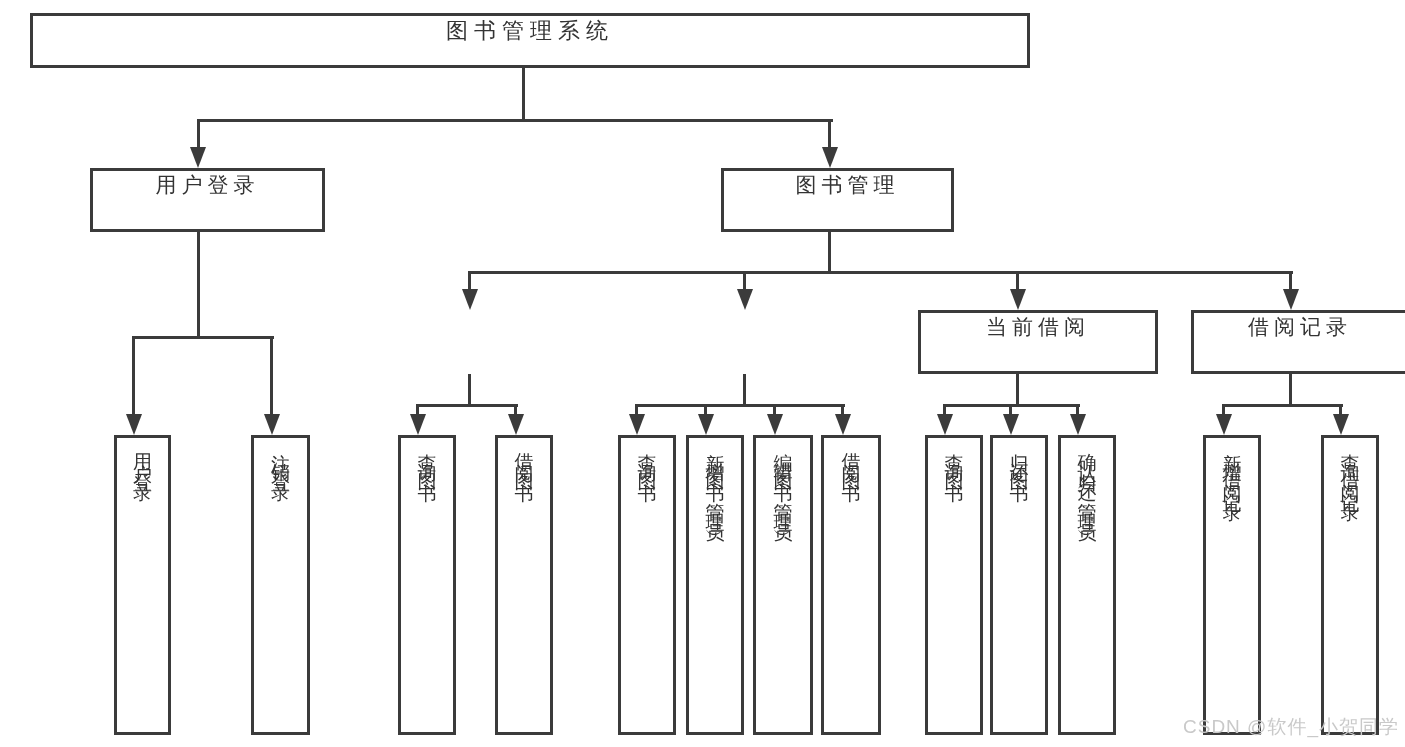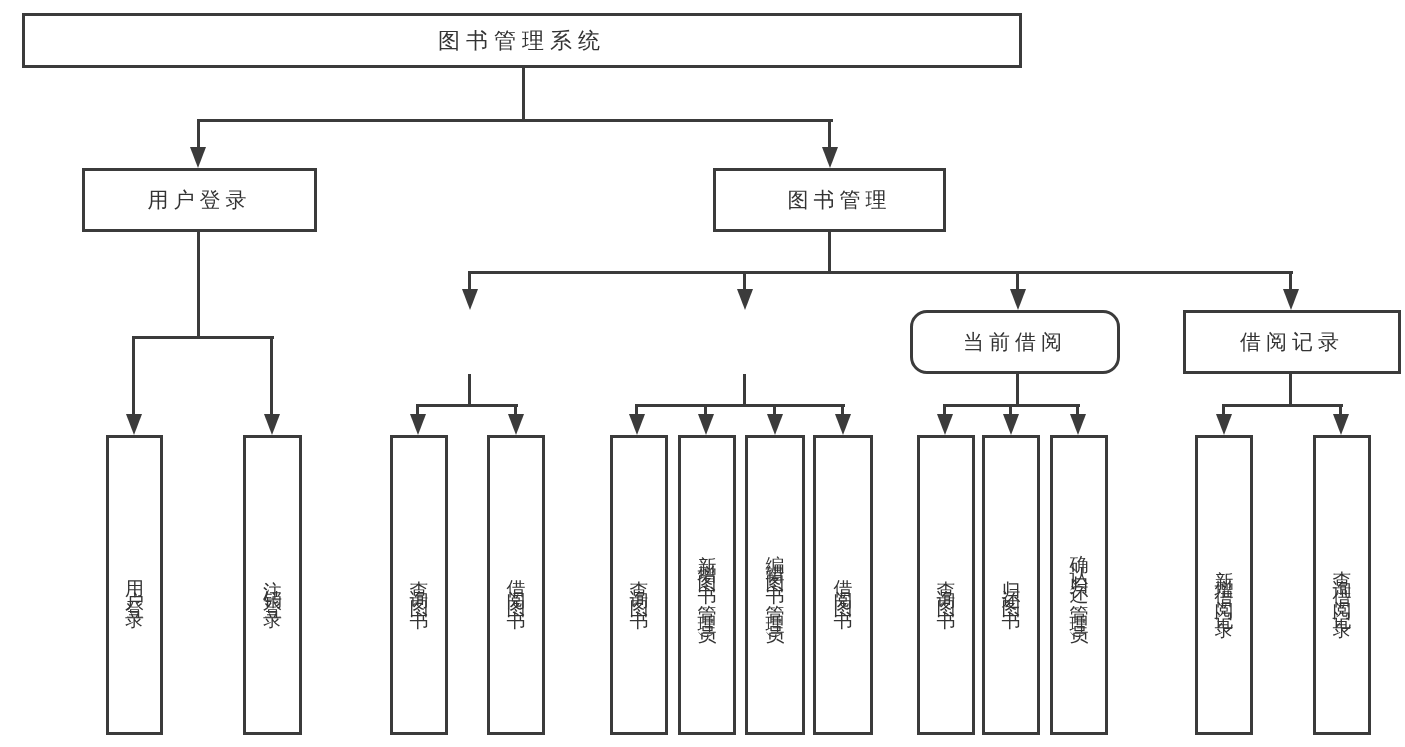--- a/index.html
+++ b/index.html
@@ -15,22 +15,22 @@
     background:var(--bg);
     overflow:hidden;
     font-family:"Liberation Sans",sans-serif;
   }
   .box{
     position:absolute;
     box-sizing:border-box;
     border:3px solid var(--line);
     background:#fff;
     display:flex;
-    align-items:center;
     justify-content:center;
+    margin-left:8px;
   }
   .hlabel{
     font-size:21px;
     letter-spacing:5px;
     color:var(--text);
     white-space:nowrap;
     text-align:center;
   }
   .root-label{
     font-size:22px;
@@ -137,21 +137,21 @@
     <span class="hlabel root-label">图书管理系统</span>
   </div>
 
   <div class="box" style="left:82px;top:168px;width:235px;height:64px;">
     <span class="hlabel">用户登录</span>
   </div>
   <div class="box" style="left:713px;top:168px;width:233px;height:64px;padding-left:20px;">
     <span class="hlabel">图书管理</span>
   </div>
 
-  <div class="box" style="left:910px;top:310px;width:210px;height:64px;border-radius:17px;">
+  <div class="box" style="left:910px;top:310px;width:240px;height:64px;">
     <span class="hlabel">当前借阅</span>
   </div>
   <div class="box" style="left:1183px;top:310px;width:218px;height:64px;">
     <span class="hlabel">借阅记录</span>
   </div>
 
   <div class="box" style="left:106px;top:435px;width:57px;height:300px;">
     <span class="vtext">用户登录</span>
   </div>
   <div class="box" style="left:243px;top:435px;width:59px;height:300px;">
@@ -188,14 +188,15 @@
     <span class="vtext">确认归还（管理员）</span>
   </div>
 
   <div class="box" style="left:1195px;top:435px;width:58px;height:300px;">
     <span class="vtext">新增借阅记录</span>
   </div>
   <div class="box" style="left:1313px;top:435px;width:58px;height:300px;">
     <span class="vtext">查询借阅记录</span>
   </div>
 
+  <div class="watermark">CSDN @软件_小贺同学</div>
 
 </div>
 
 </body></html>

